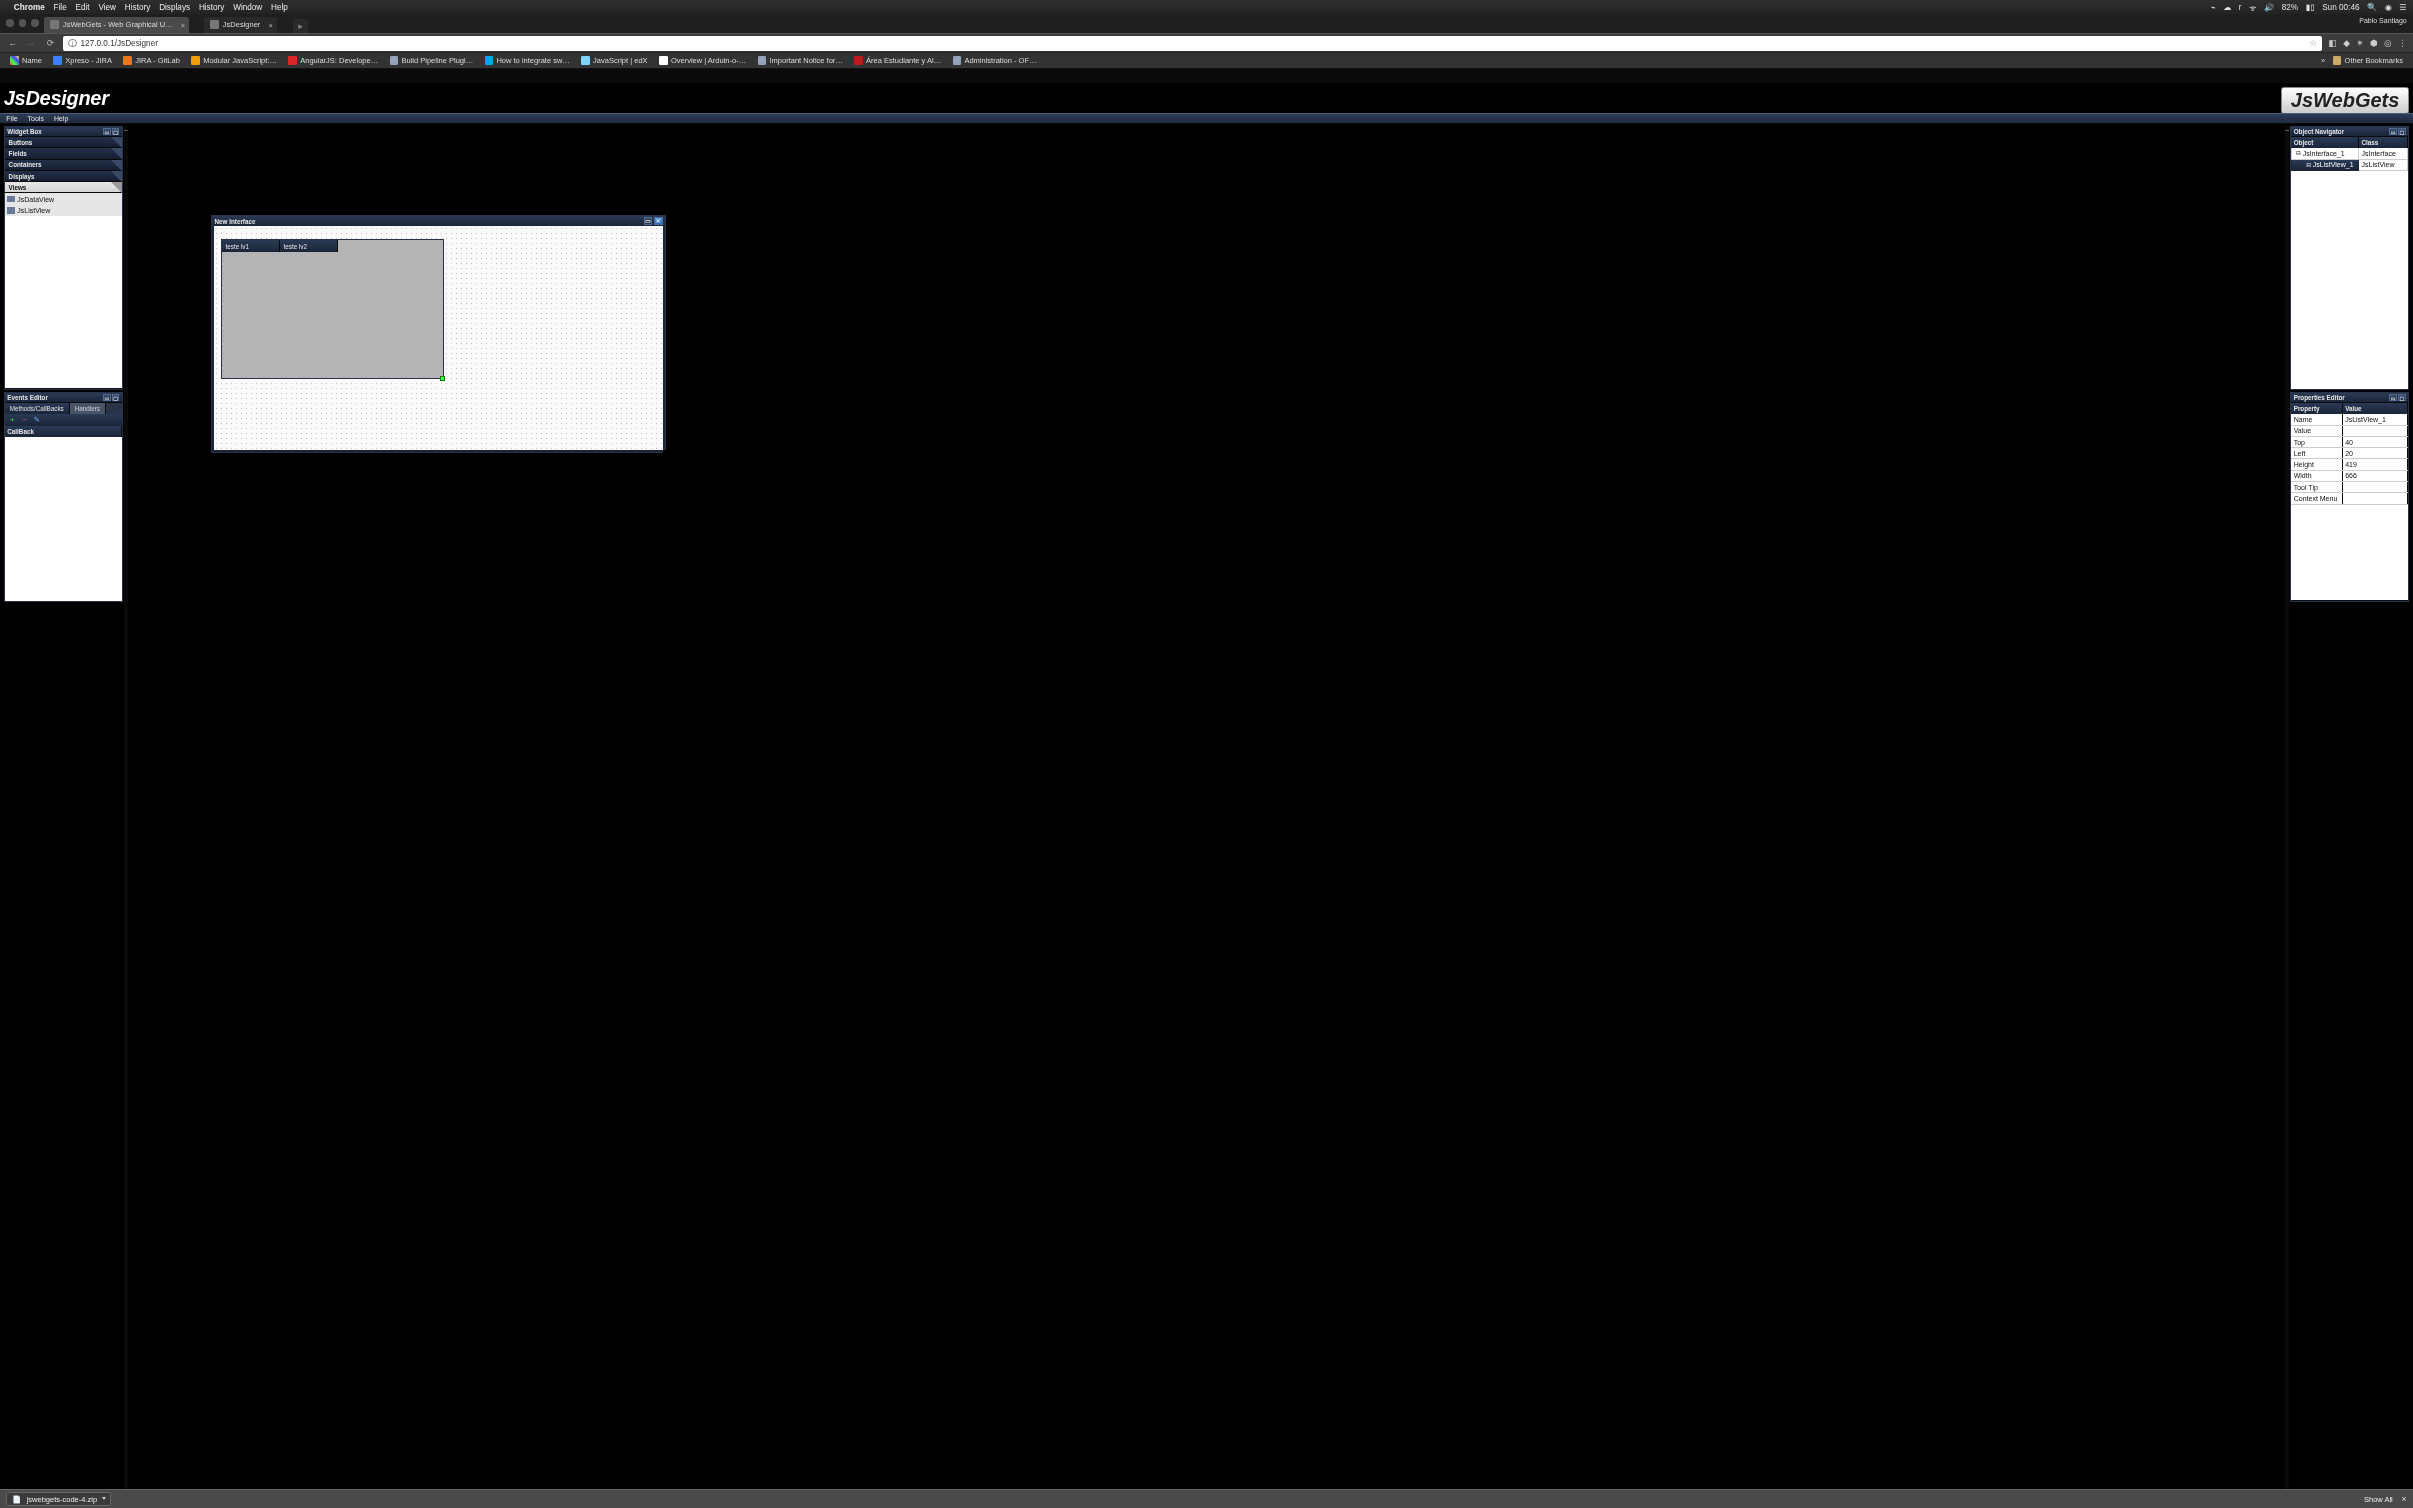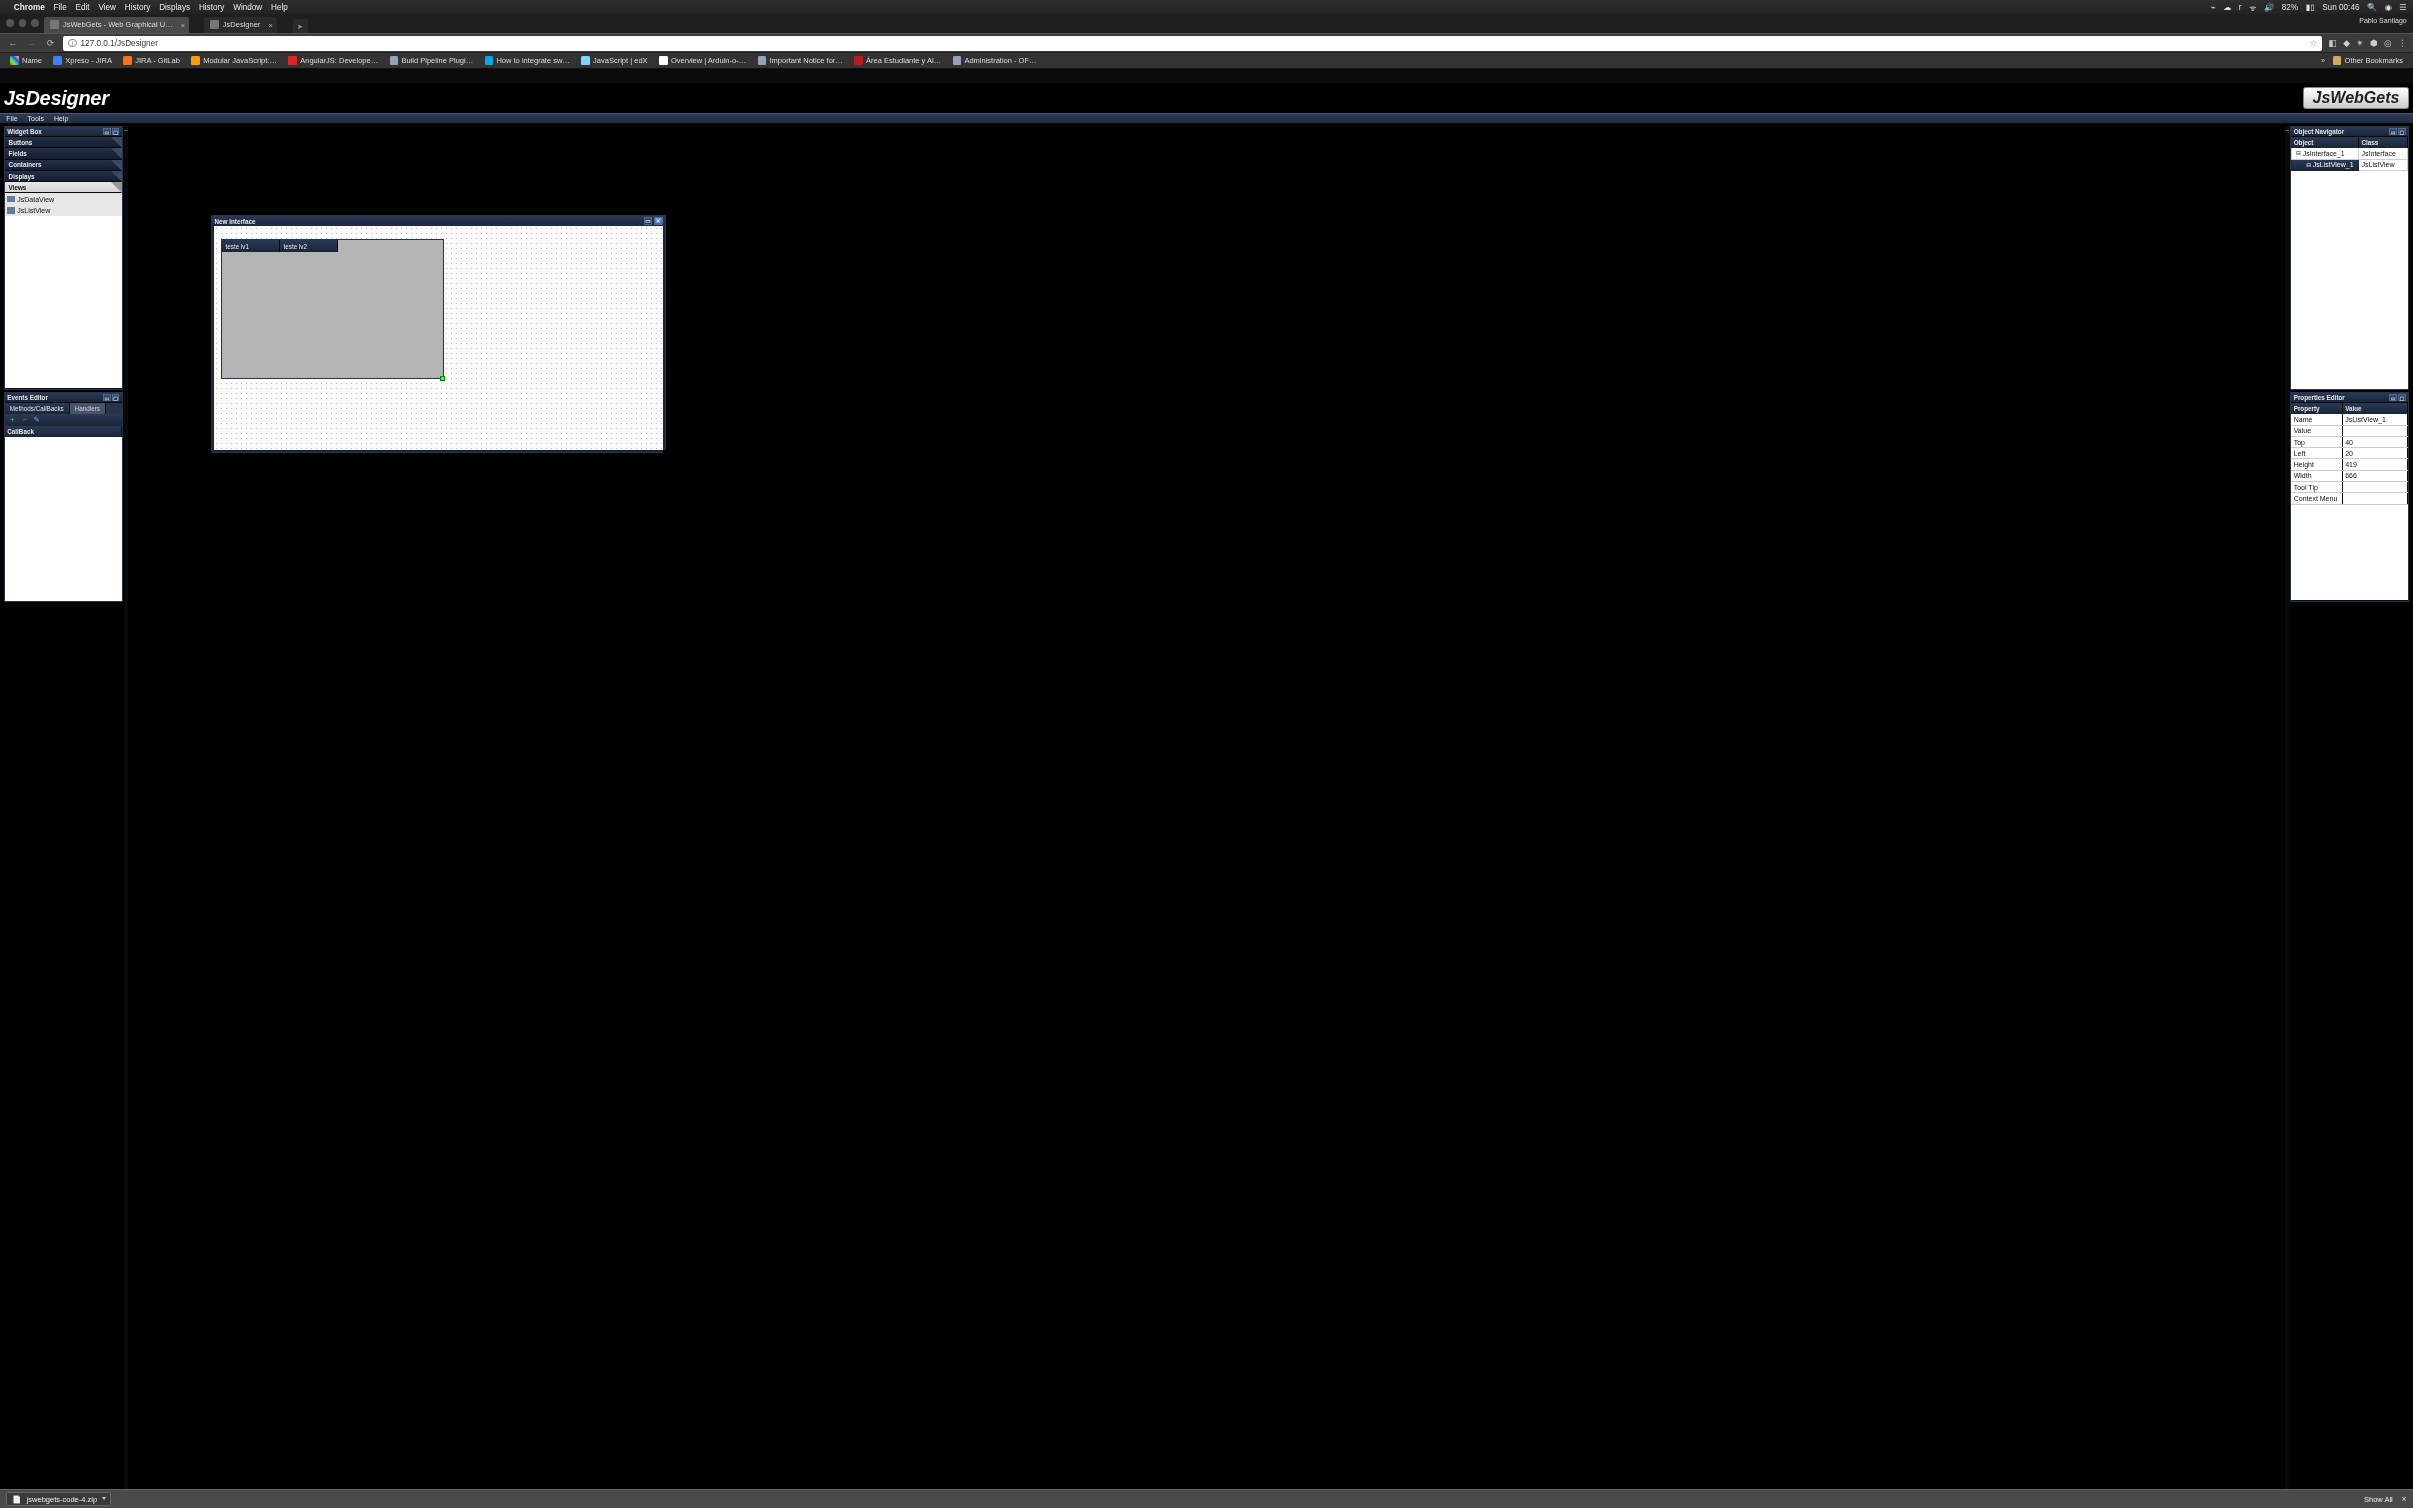--- a/index.html
+++ b/index.html
@@ -37,21 +37,21 @@
 .bookmarks-bar { height:16.3px; background:#333; display:flex; align-items:center; gap:3.8px; padding:0 6.3px; font-size:7.5px; color:#ddd; border-bottom:0.6px solid #111; overflow:hidden; }
 .bk { display:flex; align-items:center; gap:3.1px; padding:1.3px 3.8px; border-radius:1.9px; white-space:nowrap; }
 .bk .bico { width:8.8px; height:8.8px; border-radius:1.3px; display:inline-block; }
 .bookmarks-bar .spacer { flex:1; }
 .bk.folder .bico { background:#caa866; }
 
 
 .page { position:absolute; top:83px; left:0; right:0; bottom:19px; background:#000; }
 
 .brand { position:absolute; top:3.8px; left:3.8px; font-size:20px; font-weight:900; font-style:italic; color:#fff; letter-spacing:-0.3px; }
-.brand-logo { position:absolute; top:3.8px; right:3.8px; background:linear-gradient(#fff,#ccc); color:#222; font-weight:900; font-size:16px; padding:1.3px 8.8px; border:0.6px solid #888; border-radius:2.5px; font-style:italic; }
+.brand-logo { position:absolute; top:3.8px; right:3.8px; background:linear-gradient(#fff,#ccc); color:#222; font-weight:900; font-size:20px; padding:1.3px 8.8px; border:0.6px solid #888; border-radius:2.5px; font-style:italic; }
 
 .app-menubar { position:absolute; top:30px; left:0; right:0; height:11.3px; background:linear-gradient(#2d3c57,#1e2a3e); border-top:0.6px solid #4a5c7a; border-bottom:0.6px solid #0a0a0a; display:flex; align-items:center; font-size:7px; padding-left:6.3px; gap:10px; }
 .app-menubar span { cursor:default; }
 
 
 .panel { position:absolute; border:0.6px solid #2a3448; background:#0c0f16; }
 .panel-title { height:10px; background:linear-gradient(#2a3a56,#1a2538); font-size:6.3px; font-weight:700; display:flex; align-items:center; padding:0 2.5px; border-bottom:0.6px solid #0a0a0a; }
 .panel-title .ctl { margin-left:auto; display:flex; gap:1.3px; }
 .panel-title .ctl span { width:7.5px; height:6.3px; background:linear-gradient(#3a4c6c,#22304a); border:0.6px solid #516a92; font-size:5px; display:flex; align-items:center; justify-content:center; }
 

